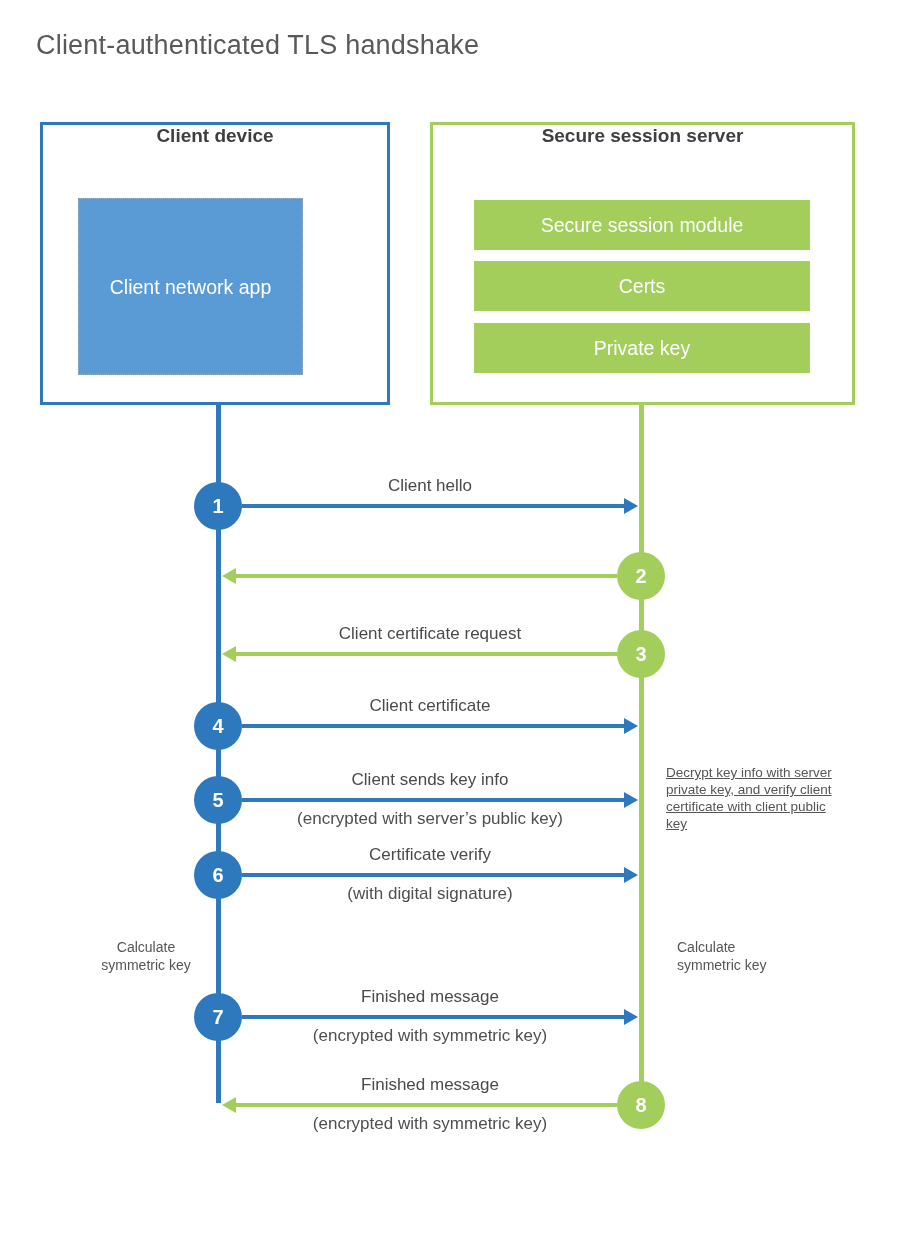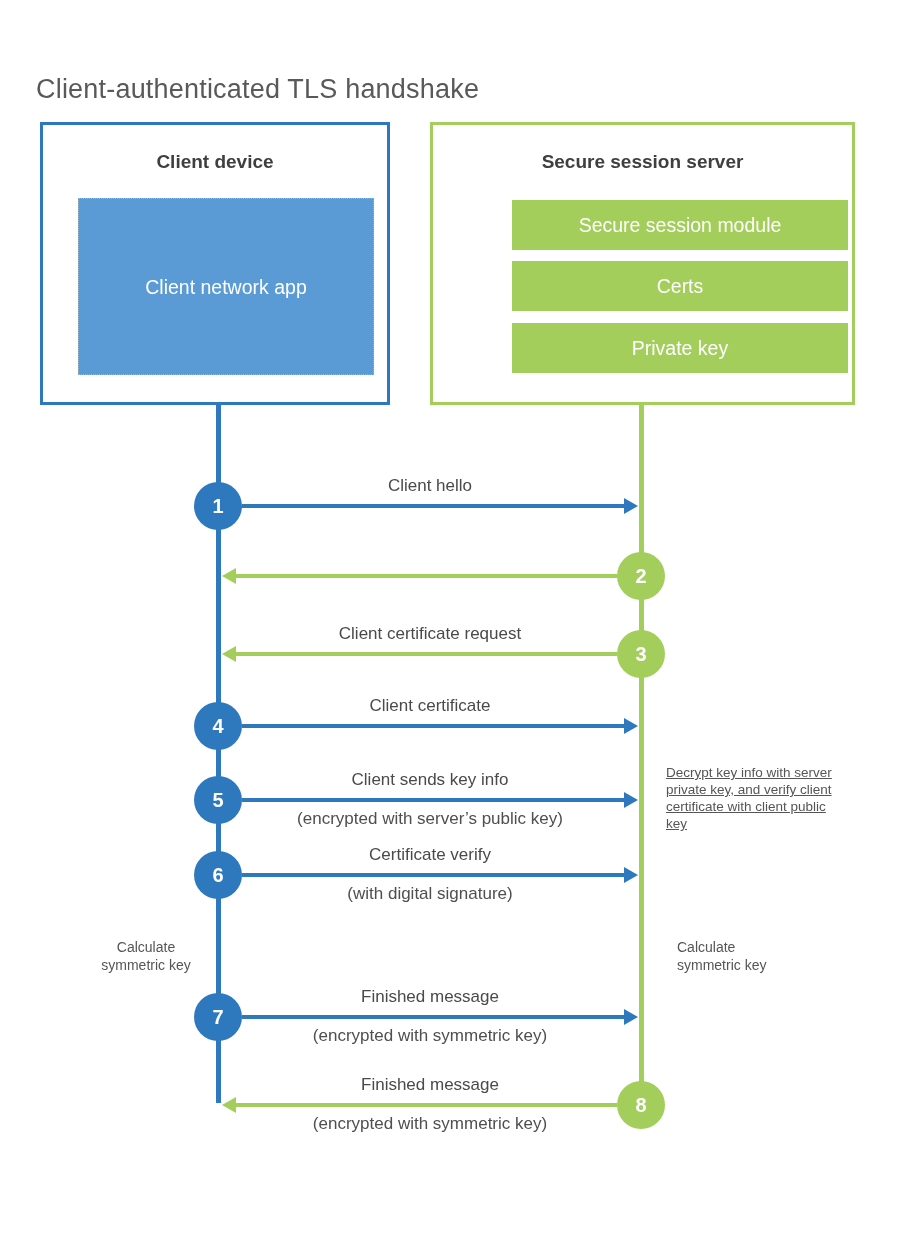--- a/index.html
+++ b/index.html
@@ -5,42 +5,42 @@
   * { margin: 0; padding: 0; box-sizing: border-box; }
   html, body { background: #ffffff; }
   body {
     font-family: "Liberation Sans", "DejaVu Sans", sans-serif;
     width: 900px; height: 1256px; position: relative; overflow: hidden;
   }
   .canvas { position: absolute; left: 0; top: 0; width: 900px; height: 1256px; }
 
   .page-title {
     position: absolute; left: 36px; top: 30px;
-    font-size: 27px; font-weight: 300; color: #595959; letter-spacing: 0.2px; margin-top: 44px;
+    font-size: 27px; font-weight: 300; color: #595959; letter-spacing: 0.2px;
   }
 
   
   .actor-box { position: absolute; top: 122px; height: 283px; background: #fff; z-index: 2; }
   .actor-box.client { left: 40px; width: 350px; border: 3px solid #2E79BE; }
   .actor-box.server { left: 430px; width: 425px; border: 3px solid #A3CE5C; }
   .actor-heading {
-    margin-top: 26px; text-align: center;
+    text-align: center;
     font-size: 19px; font-weight: bold; color: #3F3F3F;
   }
   .app-box {
-    position: absolute; left: 78px; top: 198px; width: 296px; height: 177px;
+    position: absolute; left: 78px; top: 198px; width: 225px; height: 177px;
     background: #5B9BD5; border: 1px dotted #95b3cc;
     display: flex; align-items: center; justify-content: center;
     color: #ffffff; font-size: 19.5px; line-height: 28px; text-align: center; z-index: 3;
   }
   .app-box span { display: inline-block; max-width: 165px; }
   .module-bar {
     position: absolute; left: 474px; width: 336px; height: 50px; background: #A3CE5C;
     display: flex; align-items: center; justify-content: center;
-    color: #ffffff; font-size: 19.5px; z-index: 3; margin-left: 38px;
+    color: #ffffff; font-size: 19.5px; z-index: 3;
   }
 
   
   .lifeline { position: absolute; top: 405px; width: 5px; z-index: 1; }
   .lifeline.client { left: 216px; height: 698px; background: #2E79BE; }
   .lifeline.server { left: 639px; height: 700px; background: #A3CE5C; }
 
   
   .circle {
     position: absolute; width: 48px; height: 48px; border-radius: 50%;

